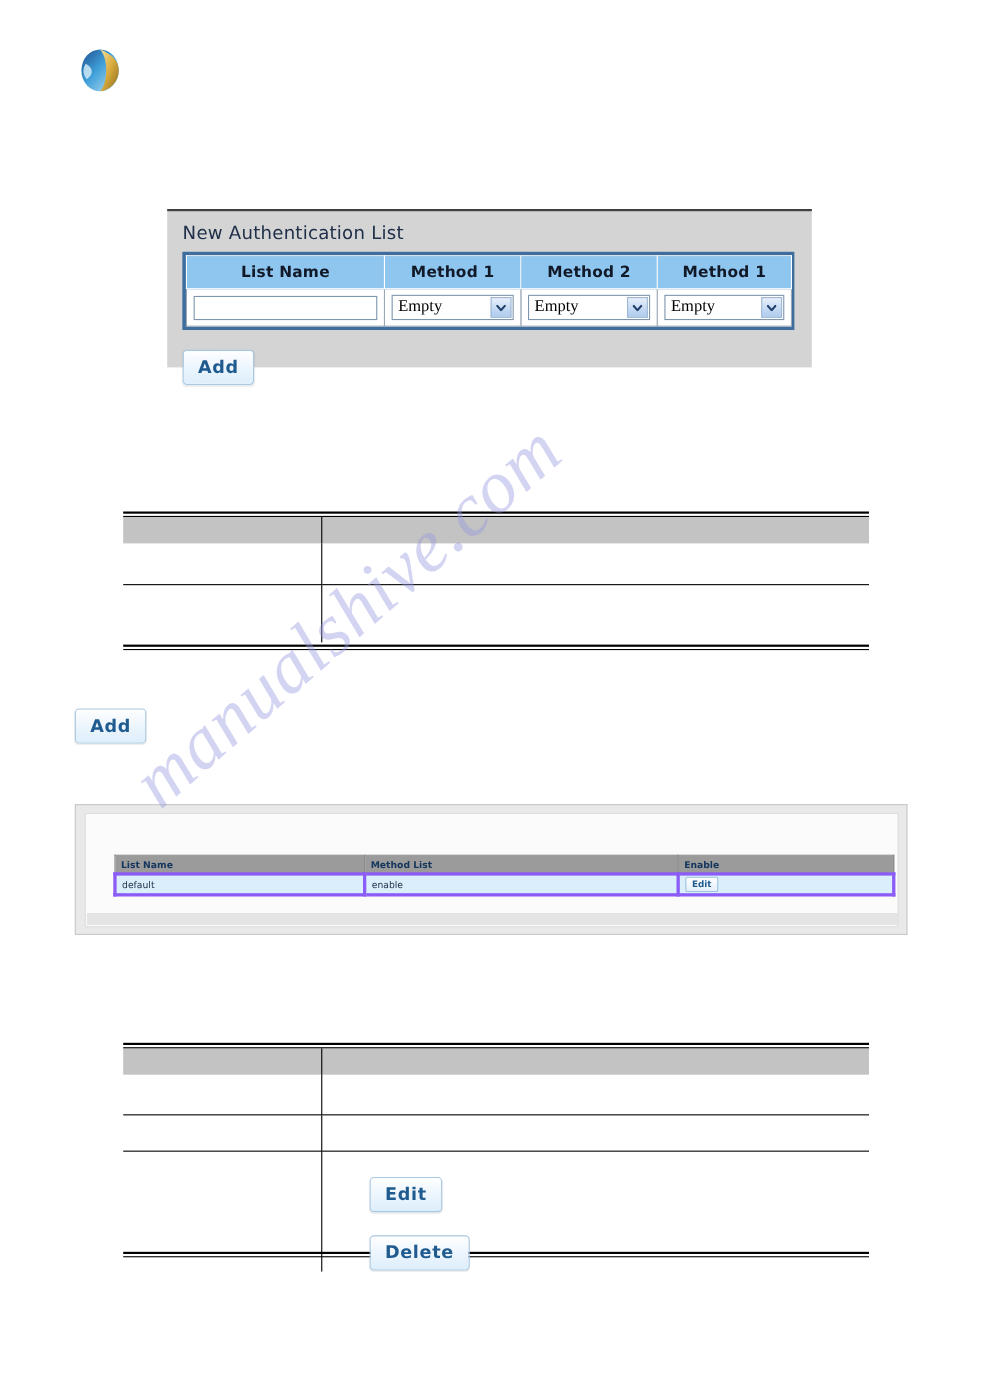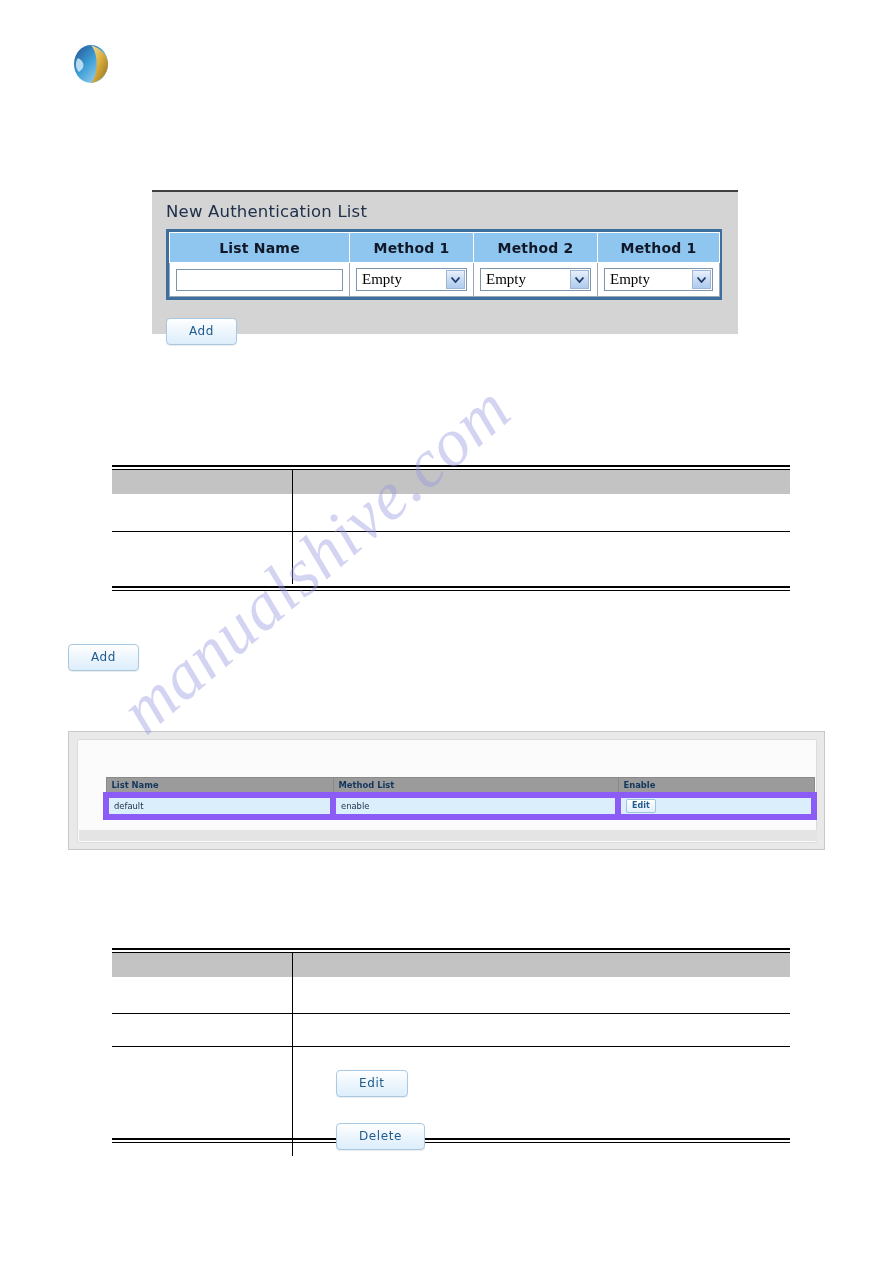--- a/index.html
+++ b/index.html
@@ -159,23 +159,23 @@
   }
   .xp-select .arrow-btn svg { display: block; }
 
   .sw-btn {
     display: inline-block;
     background: linear-gradient(to bottom, #ffffff 0%, #eef6fd 45%, #ddeefb 100%);
     border: 1px solid #a9c8e2;
     border-radius: 4px;
     color: #1f5b8f;
     font-family: "DejaVu Sans", sans-serif;
-    font-weight: normal;
-    font-size: 12px;
-    padding: 5px 22px 6px;
+    font-weight: bold;
+    font-size: 16px;
+    padding: 5px 13px 6px;
     letter-spacing: 0.6px;
     box-shadow: 0 1px 1px rgba(0,0,0,0.08);
     cursor: pointer;
   }
   #add-in-panel {
     position: absolute;
     left: 166px;
     top: 318px;
     z-index: 11;
   }
@@ -271,21 +271,21 @@
     height: 17px;
     text-align: left;
     padding-left: 5px;
     font-family: "DejaVu Sans", sans-serif;
     font-size: 8.4px;
     font-weight: bold;
     color: #14365c;
   }
   #enable-table td {
     background: #dbeefc;
-    border: 6px solid #8b5cf6;
+    border: 3px solid #8b5cf6;
     height: 19px;
     padding-left: 5px;
     font-family: "DejaVu Sans", sans-serif;
     font-size: 8.4px;
     color: #20344a;
   }
   .mini-btn {
     display: inline-block;
     background: linear-gradient(to bottom, #ffffff 0%, #f0f7fd 50%, #e2effa 100%);
     border: 1px solid #9fc2dd;

